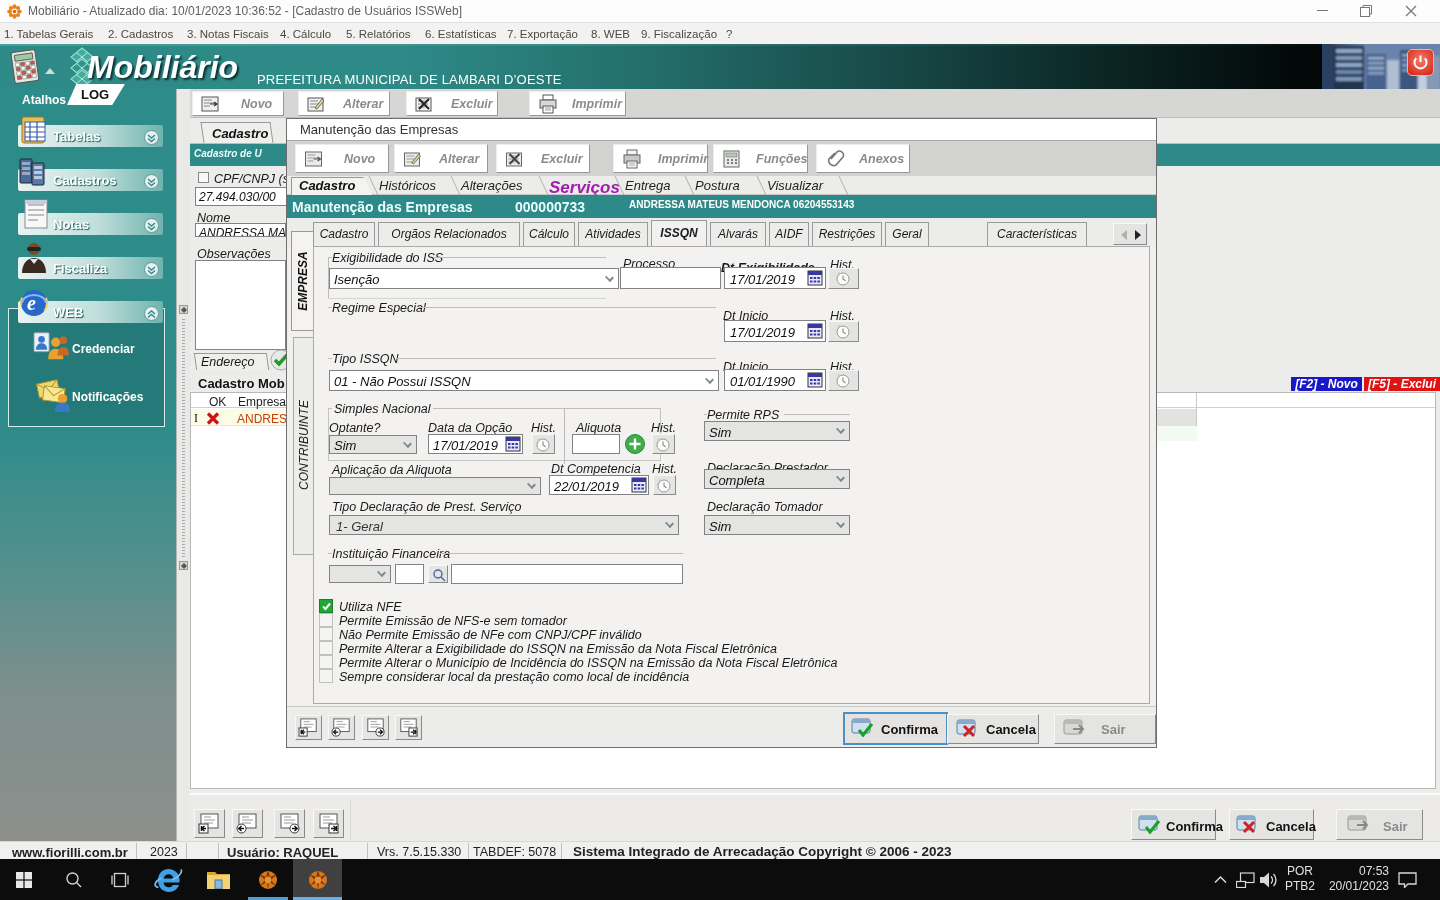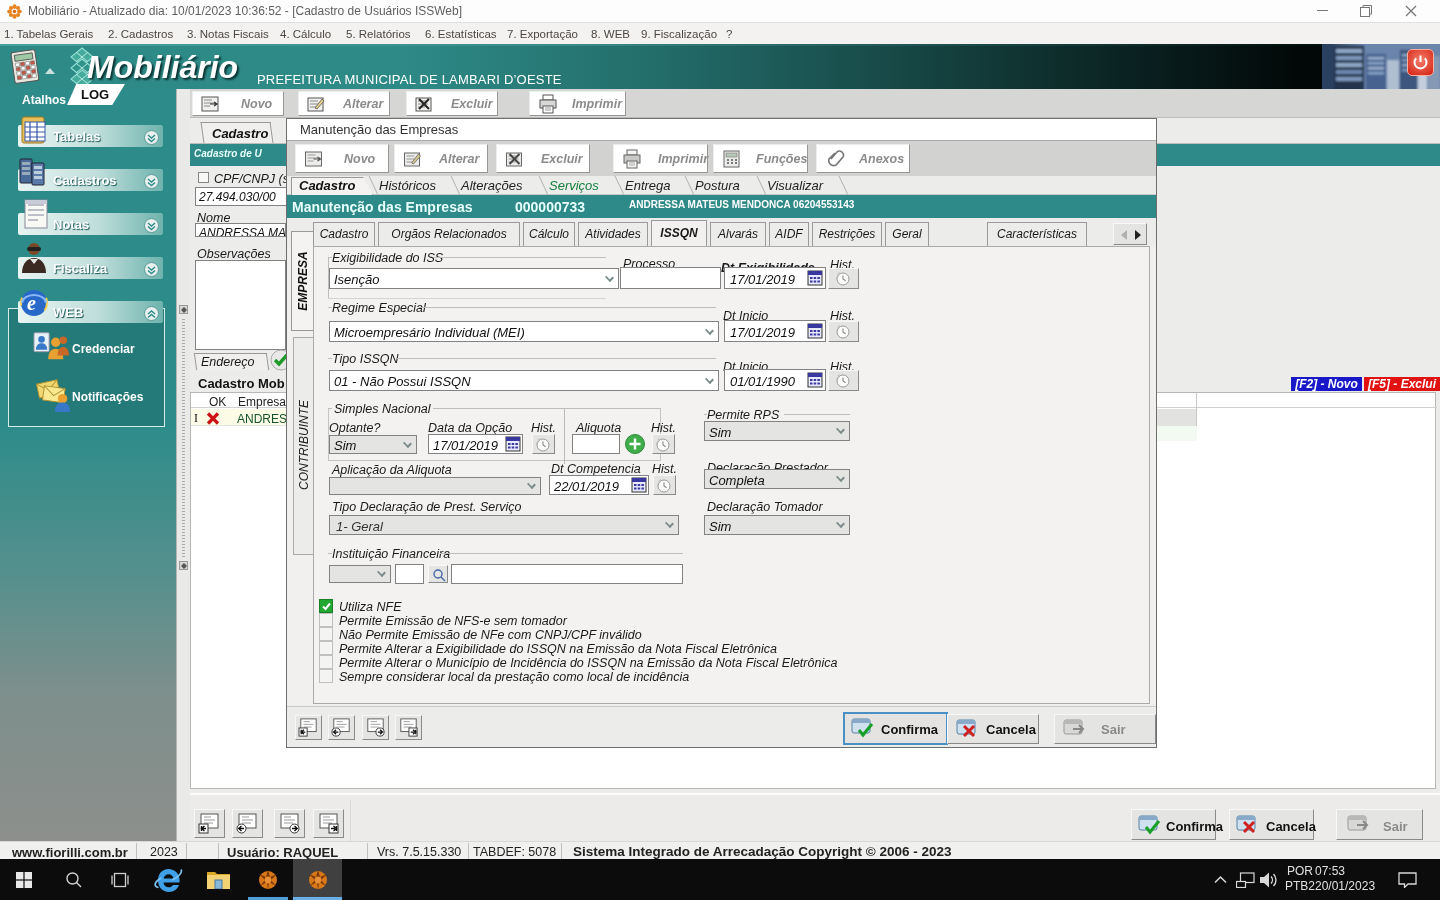--- a/index.html
+++ b/index.html
@@ -324,21 +324,21 @@
 
   <div class="abs" style="left:0;top:303px;width:1246px;height:397px;background:#fff;border:1px solid #b8b8b6;">
     <div class="abs" style="left:0;top:0;width:1246px;height:15px;border-bottom:1px solid #d0d0d0;"></div>
     <div class="abs" style="left:18px;top:2px;font-size:12px;color:#222;">OK</div>
     <div class="abs" style="left:47px;top:2px;font-size:12px;color:#222;">Empresa</div>
     <div class="abs" style="left:0;top:16px;width:1006px;height:17px;background:#fbfbe6;border-bottom:1px solid #e4e4e4;"></div>
     <div class="abs" style="left:3px;top:18px;font-size:12px;color:#111;font-family:'Liberation Serif',serif;">I</div>
     <svg class="abs" style="left:15px;top:19px" width="14" height="13" viewBox="0 0 14 13">
         <path d="M2 1.5 L12 11.5 M12 1.5 L2 11.5" stroke="#cc1414" stroke-width="3.2"></path>
       </svg>
-    <div class="abs" style="left:46px;top:19px;font-size:12px;color:#14532d;">ANDRES</div>
+    <div class="abs" style="left:46px;top:19px;font-size:12px;color:#c2410c;">ANDRES</div>
 
     <div class="abs" style="left:966px;top:16px;width:40px;height:17px;background:#e2e2e0;"></div>
     <div class="abs" style="left:1005px;top:0;width:1px;height:48px;background:#c8c8c8;"></div>
     <div class="abs" style="left:966px;top:33px;width:40px;height:15px;background:#f2faf2;"></div>
   </div>
 
   <div class="abs" style="left:0;top:704px;width:1250px;height:48px;background:#ecebe9;border-top:2px solid #fbfbfa;">
     <div class="abs btn3d" style="left:4px;top:14px;width:31px;height:29px;"><svg style="margin:3px 0 0 3px" width="23" height="21" viewBox="0 0 23 21">
           <rect x="3" y="1" width="17" height="14" fill="#fff" stroke="#555"></rect>
           <path d="M6 4 h7 M6 7 h11 M6 10 h9" stroke="#999"></path>
@@ -447,21 +447,21 @@
           <path d="M4 10 L10 3 a4 4 0 0 1 6 5 L9 16 a5 5 0 0 1 -7 -6 L8 4" fill="none" stroke="#777" stroke-width="1.6"></path>
         </svg>
       </div>
   </div>
 
   <div class="abs" style="left:0;top:57px;width:869px;height:19px;background:#ececea;border-bottom:1px solid #c8c8c6;">
     <div class="abs" style="left:4px;top:1px;width:82px;height:18px;background:#f4f3f2;border:1px solid #999;border-bottom:none;clip-path:polygon(0 0,88% 0,100% 100%,0 100%);"></div>
     <div class="abs b it" style="left:12px;top:2px;font-size:13px;color:#111;">Cadastro</div>
     <div class="abs it" style="left:92px;top:2px;font-size:13px;color:#222;">Históricos</div>
     <div class="abs it" style="left:174px;top:2px;font-size:13px;color:#222;">Alterações</div>
-    <div class="abs it" style="left:262px;top:2px;font-size:13px;color:#15803d;">Serviços</div>
+    <div class="abs it" style="left:262px;top:2px;font-size:17px;color:#a21caf;font-weight:bold;">Serviços</div>
     <div class="abs it" style="left:338px;top:2px;font-size:13px;color:#222;">Entrega</div>
     <div class="abs it" style="left:408px;top:2px;font-size:13px;color:#222;">Postura</div>
     <div class="abs it" style="left:480px;top:2px;font-size:13px;color:#222;">Visualizar</div>
     <div class="abs" style="left:86px;top:0;width:1px;height:19px;background:#b0b0ae;transform:skewX(25deg);"></div>
     <div class="abs" style="left:168px;top:0;width:1px;height:19px;background:#b0b0ae;transform:skewX(25deg);"></div>
     <div class="abs" style="left:256px;top:0;width:1px;height:19px;background:#b0b0ae;transform:skewX(25deg);"></div>
     <div class="abs" style="left:332px;top:0;width:1px;height:19px;background:#b0b0ae;transform:skewX(25deg);"></div>
     <div class="abs" style="left:402px;top:0;width:1px;height:19px;background:#b0b0ae;transform:skewX(25deg);"></div>
     <div class="abs" style="left:474px;top:0;width:1px;height:19px;background:#b0b0ae;transform:skewX(25deg);"></div>
     <div class="abs" style="left:556px;top:0;width:1px;height:19px;background:#b0b0ae;transform:skewX(25deg);"></div>
@@ -528,21 +528,20 @@
     <svg class="abs" style="left:6px;top:2px" width="17" height="16" viewBox="0 0 17 16">
         <circle cx="8" cy="8" r="6" fill="#fcfcfa" stroke="#9a9a9a"></circle>
         <path d="M8 4.5 v3.5 l2.6 1.8" fill="none" stroke="#888" stroke-width="1.1"></path>
         <path d="M2.5 3 l2-1.5 M1.5 6 l2-1" stroke="#aaa" stroke-width="0.8"></path>
       </svg>
   </div>
 
   <div class="abs lbl" style="left:45px;top:182px;">Regime Especial</div>
   <div class="abs" style="left:41px;top:188px;width:4px;height:1px;background:#bdbdbb;"></div>
   <div class="abs" style="left:132px;top:188px;width:297px;height:1px;background:#bdbdbb;"></div>
-  <div class="abs combo" style="left:42px;top:202px;width:390px;height:21px;padding:3px 0 0 4px;">Microempresário Individual (MEI)<span class="arr"></span></div>
   <div class="abs lbl" style="left:436px;top:190px;">Dt Inicio</div>
   <div class="abs inp" style="left:437px;top:201px;width:102px;height:22px;padding:4px 0 0 5px;">17/01/2019
     <svg class="abs" style="right:2px;top:2px" width="16" height="16" viewBox="0 0 16 16">
         <rect x="1" y="1" width="14" height="14" fill="#e8e8ff" stroke="#333"></rect>
         <rect x="1" y="1" width="14" height="4" fill="#3838a0"></rect>
         <g fill="#3838a0">
           <rect x="3" y="7" width="2.5" height="2"></rect>
           <rect x="6.7" y="7" width="2.5" height="2"></rect>
           <rect x="10.4" y="7" width="2.5" height="2"></rect>
           <rect x="3" y="10.5" width="2.5" height="2"></rect>
@@ -825,17 +824,17 @@
     </svg>
   <svg class="abs" style="left:1236px;top:13px" width="19" height="16" viewBox="0 0 19 16" fill="none" stroke="#d8d8d8" stroke-width="1.2">
       <rect x="4.5" y="1" width="13.5" height="9.5"></rect>
       <rect x="0.5" y="9.5" width="9" height="6" fill="#0c0c0c"></rect>
     </svg>
   <svg class="abs" style="left:1260px;top:13px" width="17" height="16" viewBox="0 0 17 16">
       <path d="M0 5 h4 l5 -4.5 v15 l-5 -4.5 h-4 z" fill="#d8d8d8"></path>
       <path d="M11 4.5 a5 5 0 0 1 0 7 M13.5 2 a8.5 8.5 0 0 1 0 12" fill="none" stroke="#d8d8d8" stroke-width="1.4"></path>
     </svg>
   <div class="abs" style="left:1280px;top:5px;color:#e0e0e0;font-size:12px;text-align:center;width:40px;line-height:15px;">POR<br>PTB2</div>
-  <div class="abs" style="left:1315px;top:5px;color:#e0e0e0;font-size:12px;text-align:left;width:74px;line-height:15px;">07:53<br>20/01/2023</div>
+  <div class="abs" style="left:1315px;top:5px;color:#e0e0e0;font-size:12px;text-align:right;width:74px;line-height:15px;">07:53<br>20/01/2023</div>
   <svg class="abs" style="left:1398px;top:13px" width="19" height="16" viewBox="0 0 19 16" fill="none" stroke="#d8d8d8" stroke-width="1.3">
       <path d="M1 1 h17 v11 h-8 l-3.5 3.5 v-3.5 h-5.5 z"></path>
     </svg>
 </div>
 
 </body></html>

